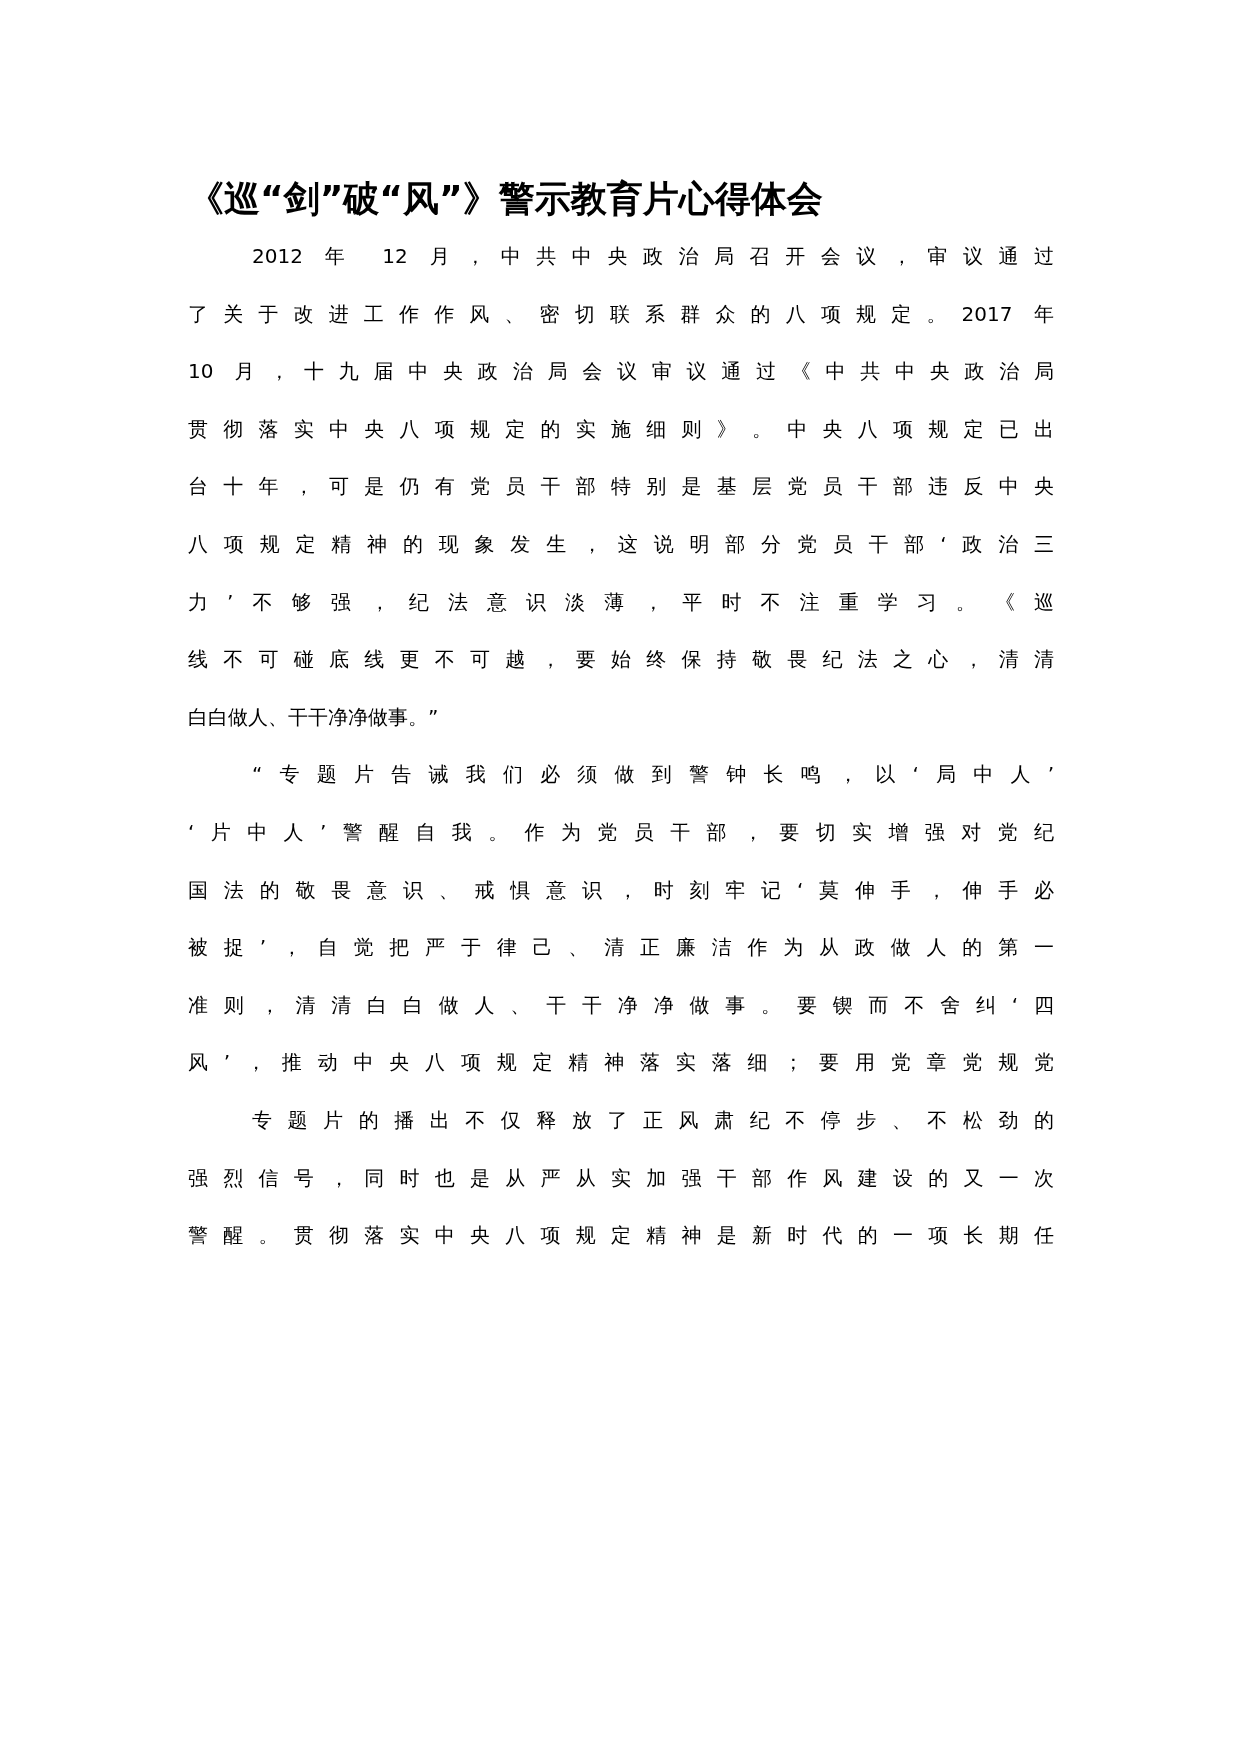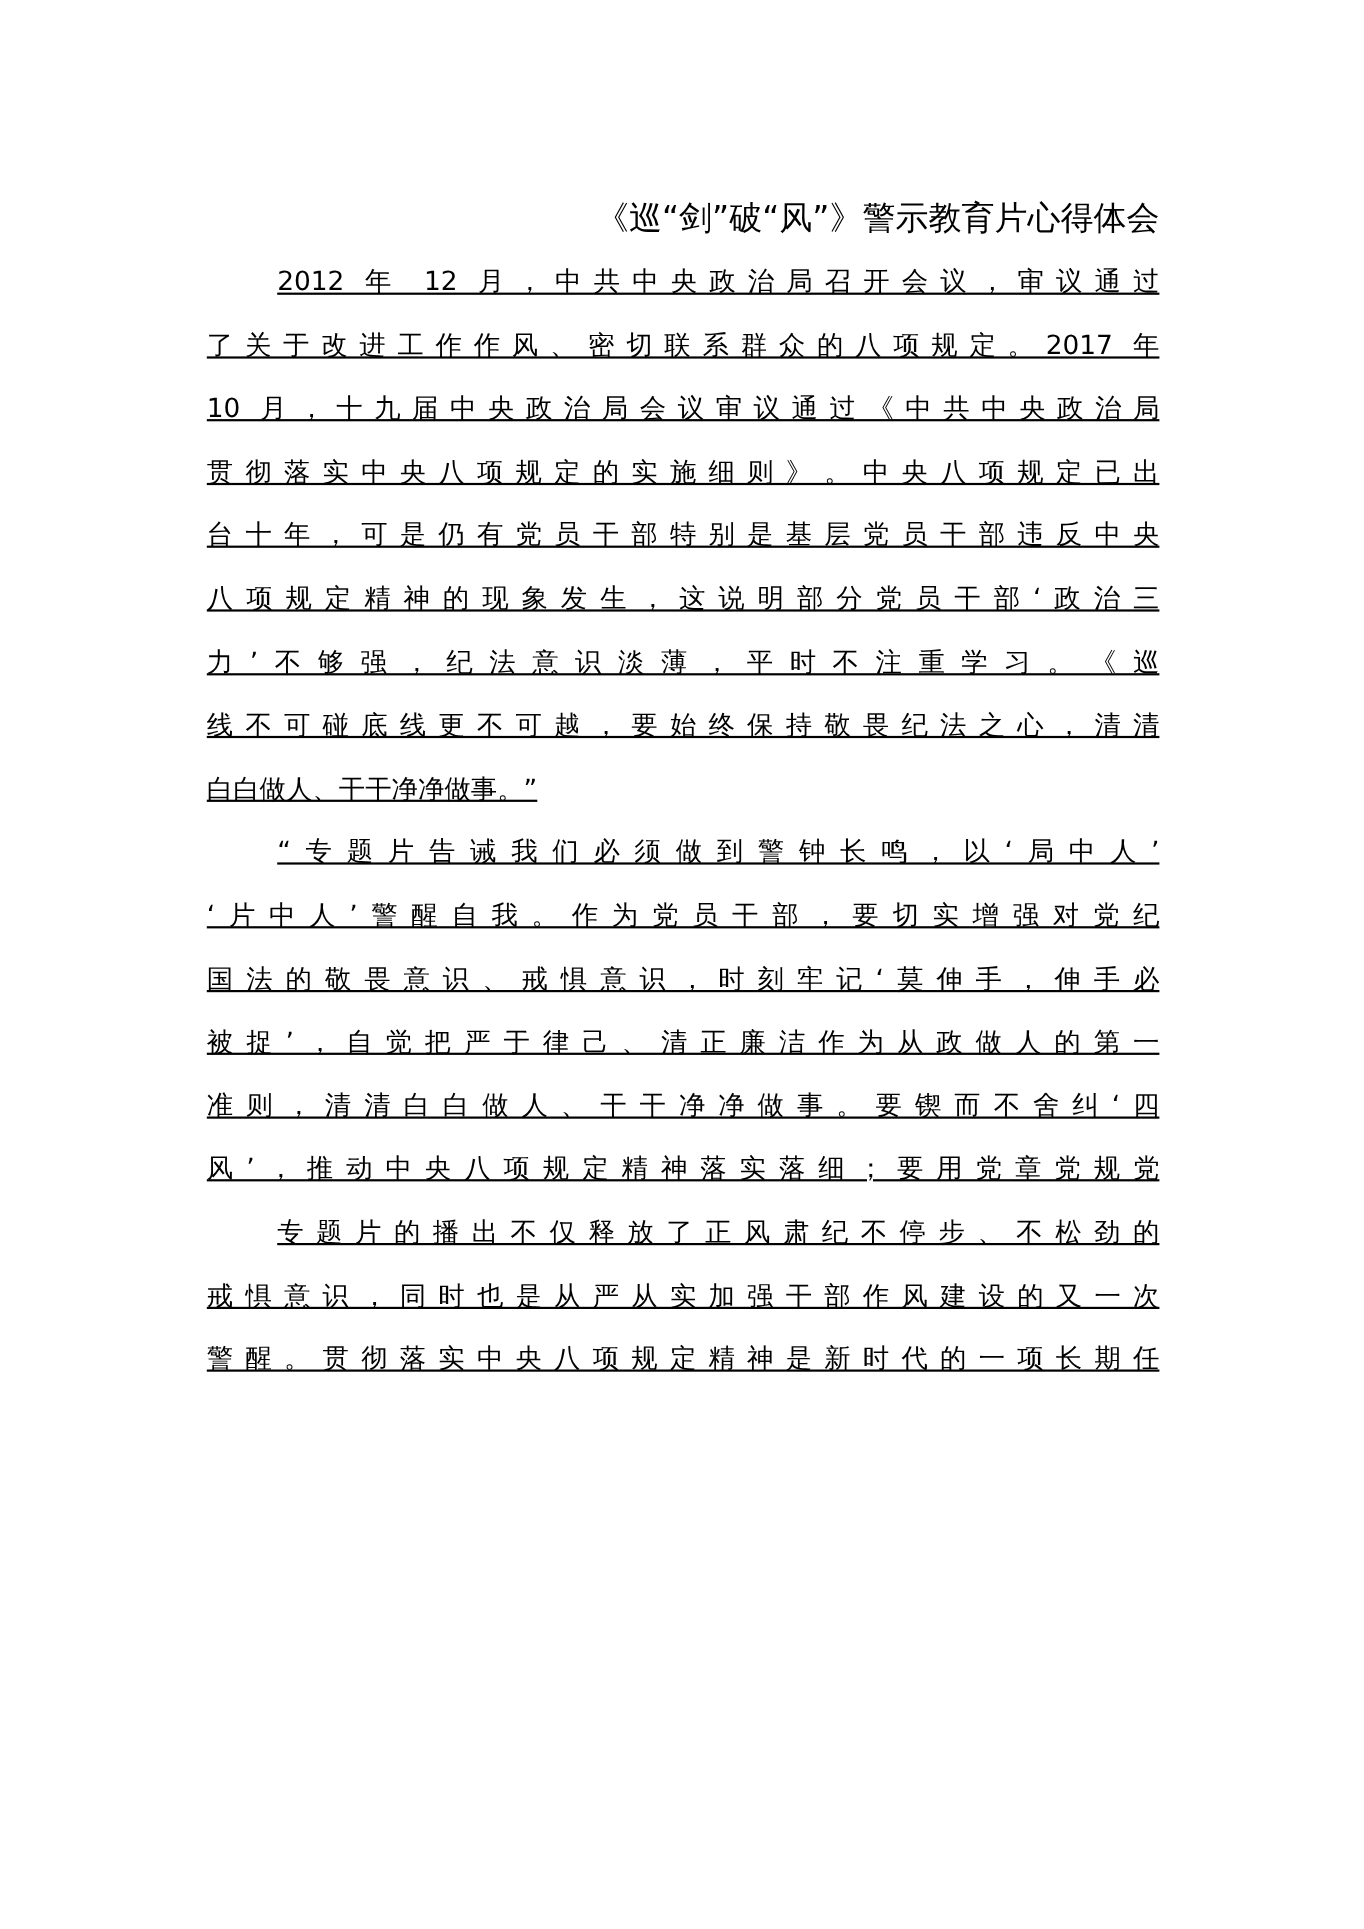--- a/index.html
+++ b/index.html
@@ -15,37 +15,36 @@
       font-family: "DejaVu Sans", sans-serif;
       color: #000000;
     }
     .page {
       position: absolute;
       left: 188px;
       top: 170px;
       width: 866px;
     }
     .title {
-      text-align: right;
-      font-weight: normal;
-      font-size: 30px;
+      text-align: left;
+      font-weight: bold;
+      font-size: 36px;
       line-height: 58px;
       height: 58px;
       margin: 0;
       letter-spacing: 0px;
     }
     .line {
-      font-size: 24px;
+      font-size: 20px;
       line-height: 57.6px;
       height: 57.6px;
       white-space: nowrap;
       margin: 0;
       text-align: justify;
       text-align-last: justify;
-      text-decoration: underline;
     }
     .line.last {
       text-align-last: left;
     }
     .line.indent {
       padding-left: 64px;
     }
   </style>
 </head>
 <body>
@@ -69,16 +68,16 @@
     <p class="line indent">“专题片告诫我们必须做到警钟长鸣，以‘局中人’</p>
     <p class="line">‘片中人’警醒自我。作为党员干部，要切实增强对党纪</p>
     <p class="line">国法的敬畏意识、戒惧意识，时刻牢记‘莫伸手，伸手必</p>
     <p class="line">被捉’，自觉把严于律己、清正廉洁作为从政做人的第一</p>
     <p class="line">准则，清清白白做人、干干净净做事。要锲而不舍纠‘四</p>
     <p class="line">风’，推动中央八项规定精神落实落细；要用党章党规党</p>
   </div>
 
   <div>
     <p class="line indent">专题片的播出不仅释放了正风肃纪不停步、不松劲的</p>
-    <p class="line">戒惧意识，同时也是从严从实加强干部作风建设的又一次</p>
+    <p class="line">强烈信号，同时也是从严从实加强干部作风建设的又一次</p>
     <p class="line">警醒。贯彻落实中央八项规定精神是新时代的一项长期任</p>
   </div>
 </div>
 
 </body></html>

